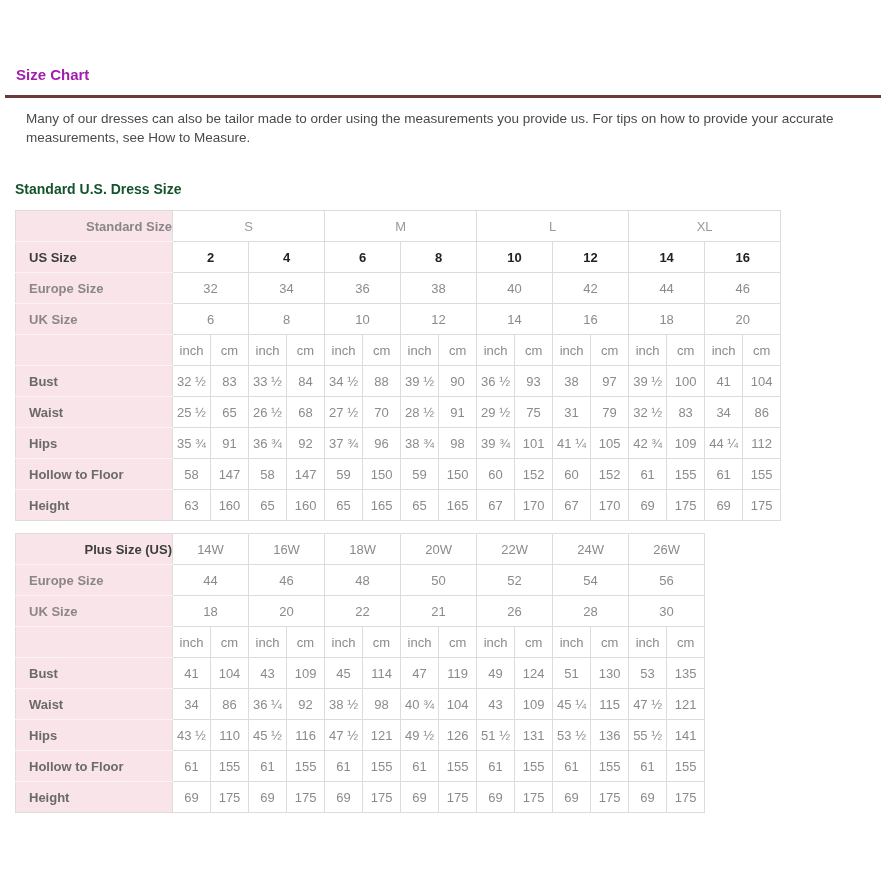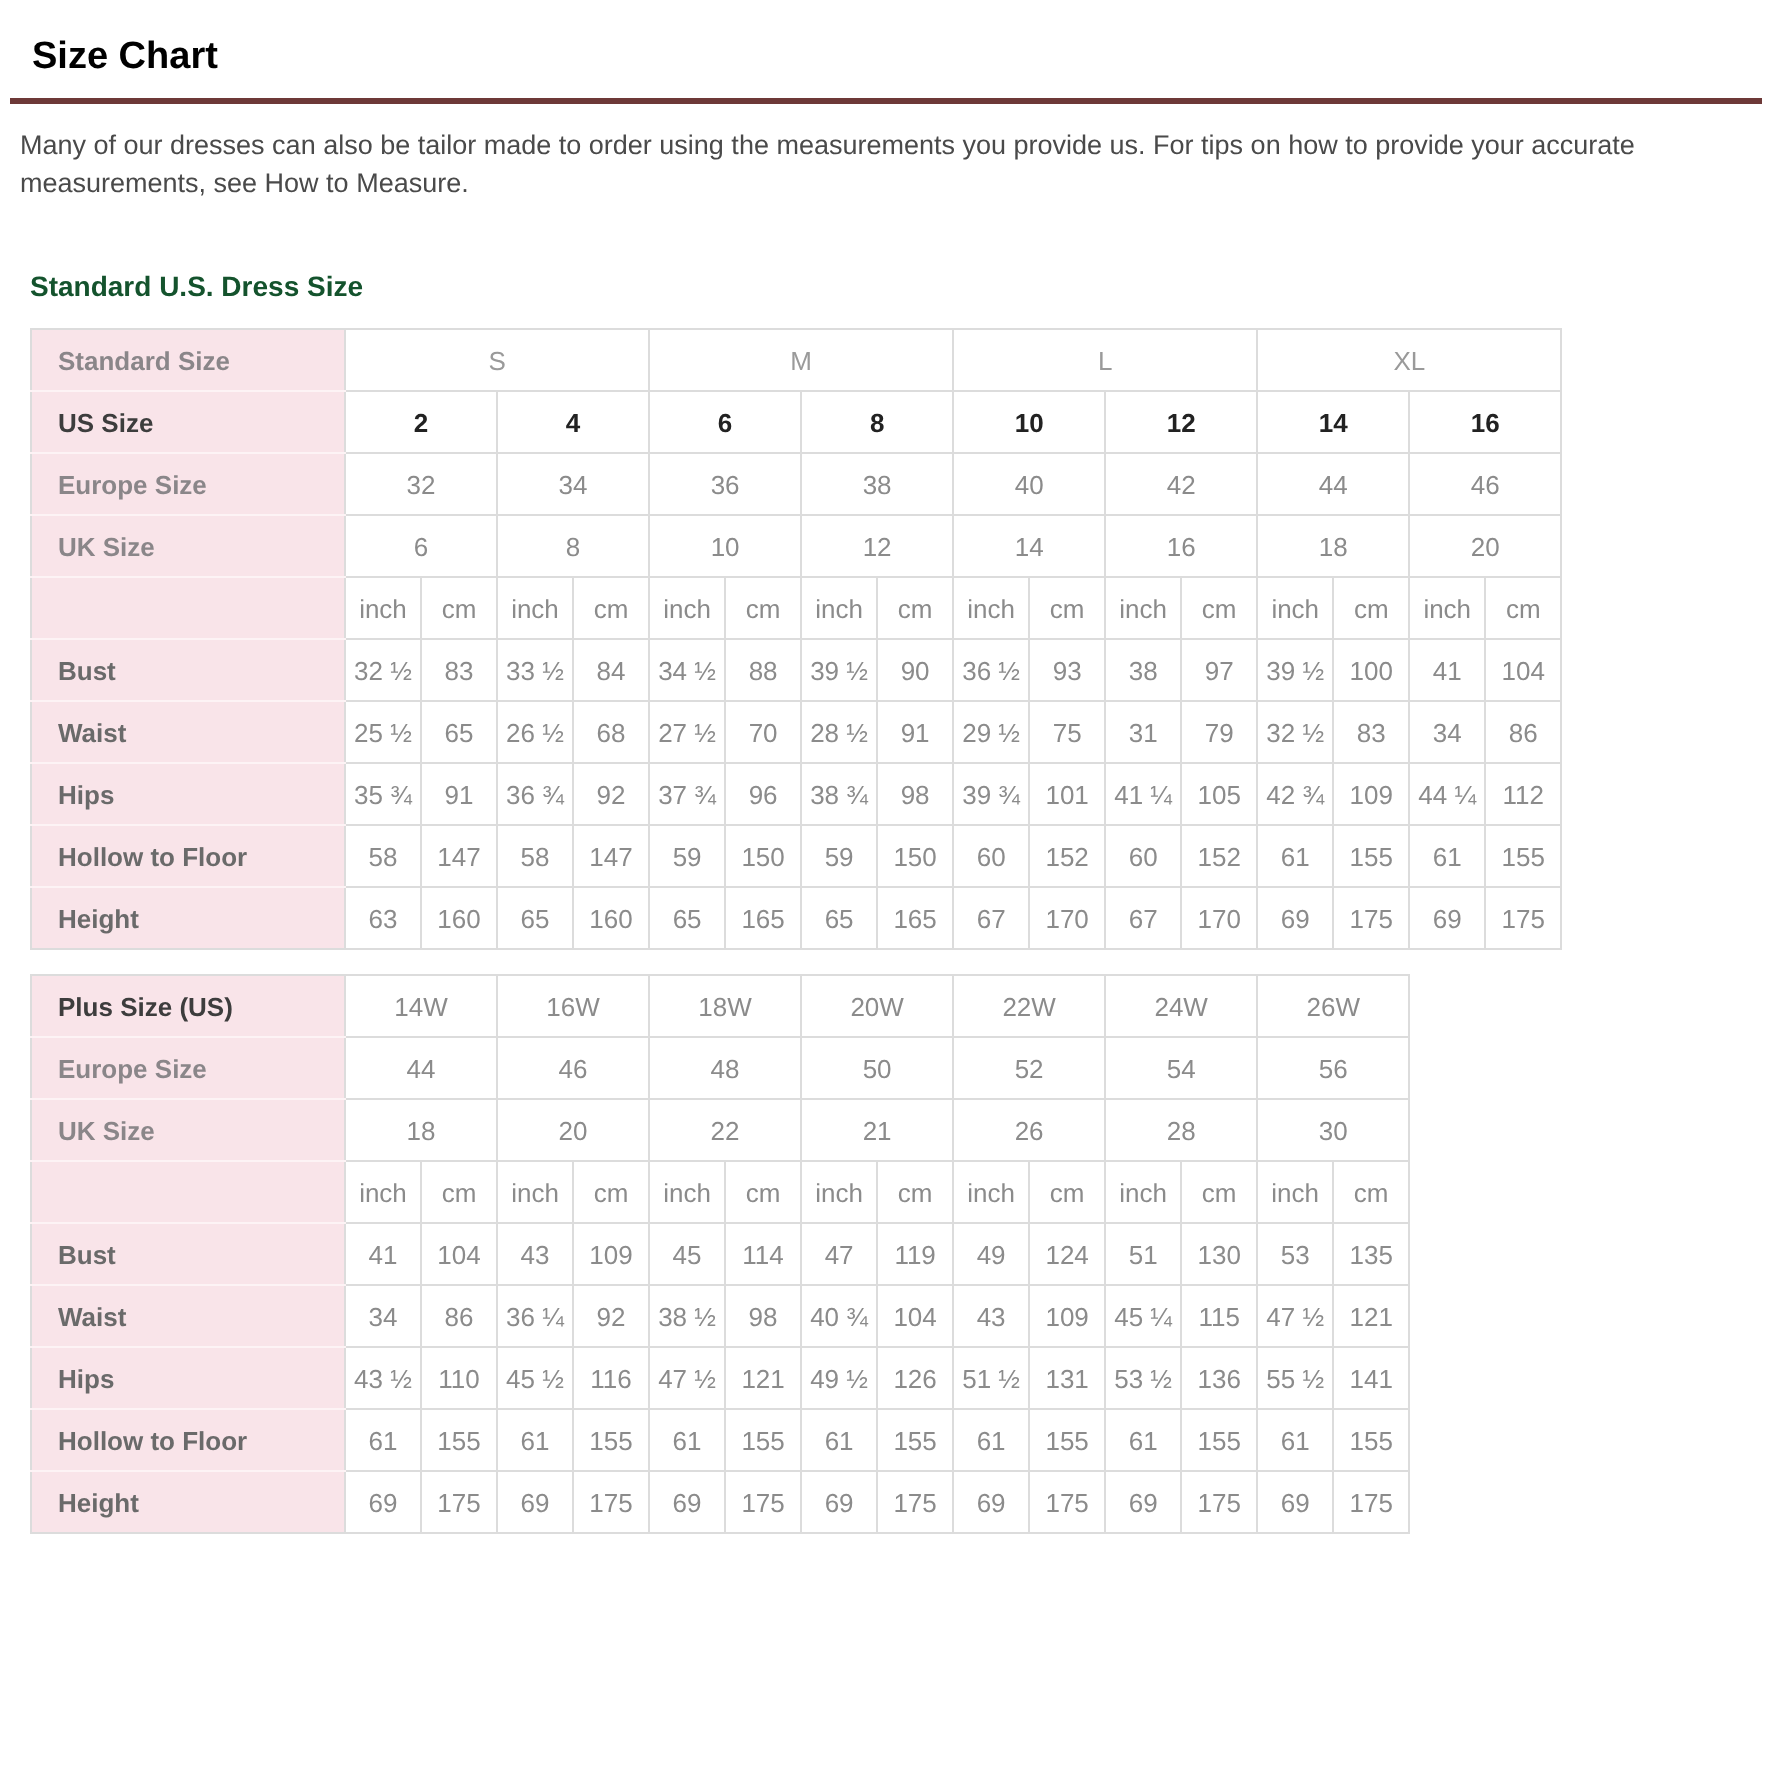--- a/index.html
+++ b/index.html
@@ -2,26 +2,26 @@
 <html><head>
 <meta charset="utf-8">
 <style>
   html,body{margin:0;padding:0;}
   body{
     width:888px;height:888px;overflow:hidden;background:#ffffff;
     font-family:"Liberation Sans","DejaVu Sans",sans-serif;
     -webkit-font-smoothing:antialiased;
   }
   .page-title{
-    margin:20px 0 0 16px;font-size:19px;line-height:17px;
-    font-weight:bold;color:#000000;
+    margin:66px 0 0 16px;font-size:15px;line-height:17px;
+    font-weight:bold;color:#a21caf;
   }
   .title-rule{height:3px;background:#6d3938;margin:12px 7px 0 5px;border:0;}
   .intro{
-    margin:11px 16px 0 10px;max-width:852px;
+    margin:11px 16px 0 26px;max-width:852px;
     font-size:13.5px;line-height:19px;color:#4a4a4a;
   }
   .section-heading{
     margin:34px 0 0 15px;font-size:14px;line-height:17px;
     font-weight:bold;color:#14532d;
   }
   table.size-table{
     border-collapse:collapse;table-layout:fixed;
     margin:12px 0 0 15px;font-size:13px;color:#8b8b8b;
     border:1px solid #dcdcdc;
@@ -33,21 +33,21 @@
     text-align:center;vertical-align:middle;
     white-space:nowrap;overflow:hidden;font-weight:normal;
   }
   .size-table th.lbl{
     background:#f9e4e9;text-align:left;padding-left:13px;
     font-weight:bold;color:#8a8689;
     border-top-color:#fdf3f5;border-bottom-color:#fdf3f5;
   }
   .size-table th.lbl.dark{color:#3d3d3d;}
   .size-table th.lbl.meas{color:#6a6a6a;}
-  .size-table tr:first-child th.lbl{border-top-color:#dcdcdc;}
+  .size-table tr:first-child th.lbl{border-top-color:#dcdcdc;text-align:right;}
   .size-table tr:last-child th.lbl{border-bottom-color:#dcdcdc;}
   td.group{color:#9a9a9a;}
   td.us{color:#222222;font-weight:bold;}
   td.unit,td.val{color:#8b8b8b;}
 </style>
 </head>
 <body>
 
 <div class="page">
   <h1 class="page-title">Size Chart</h1>

